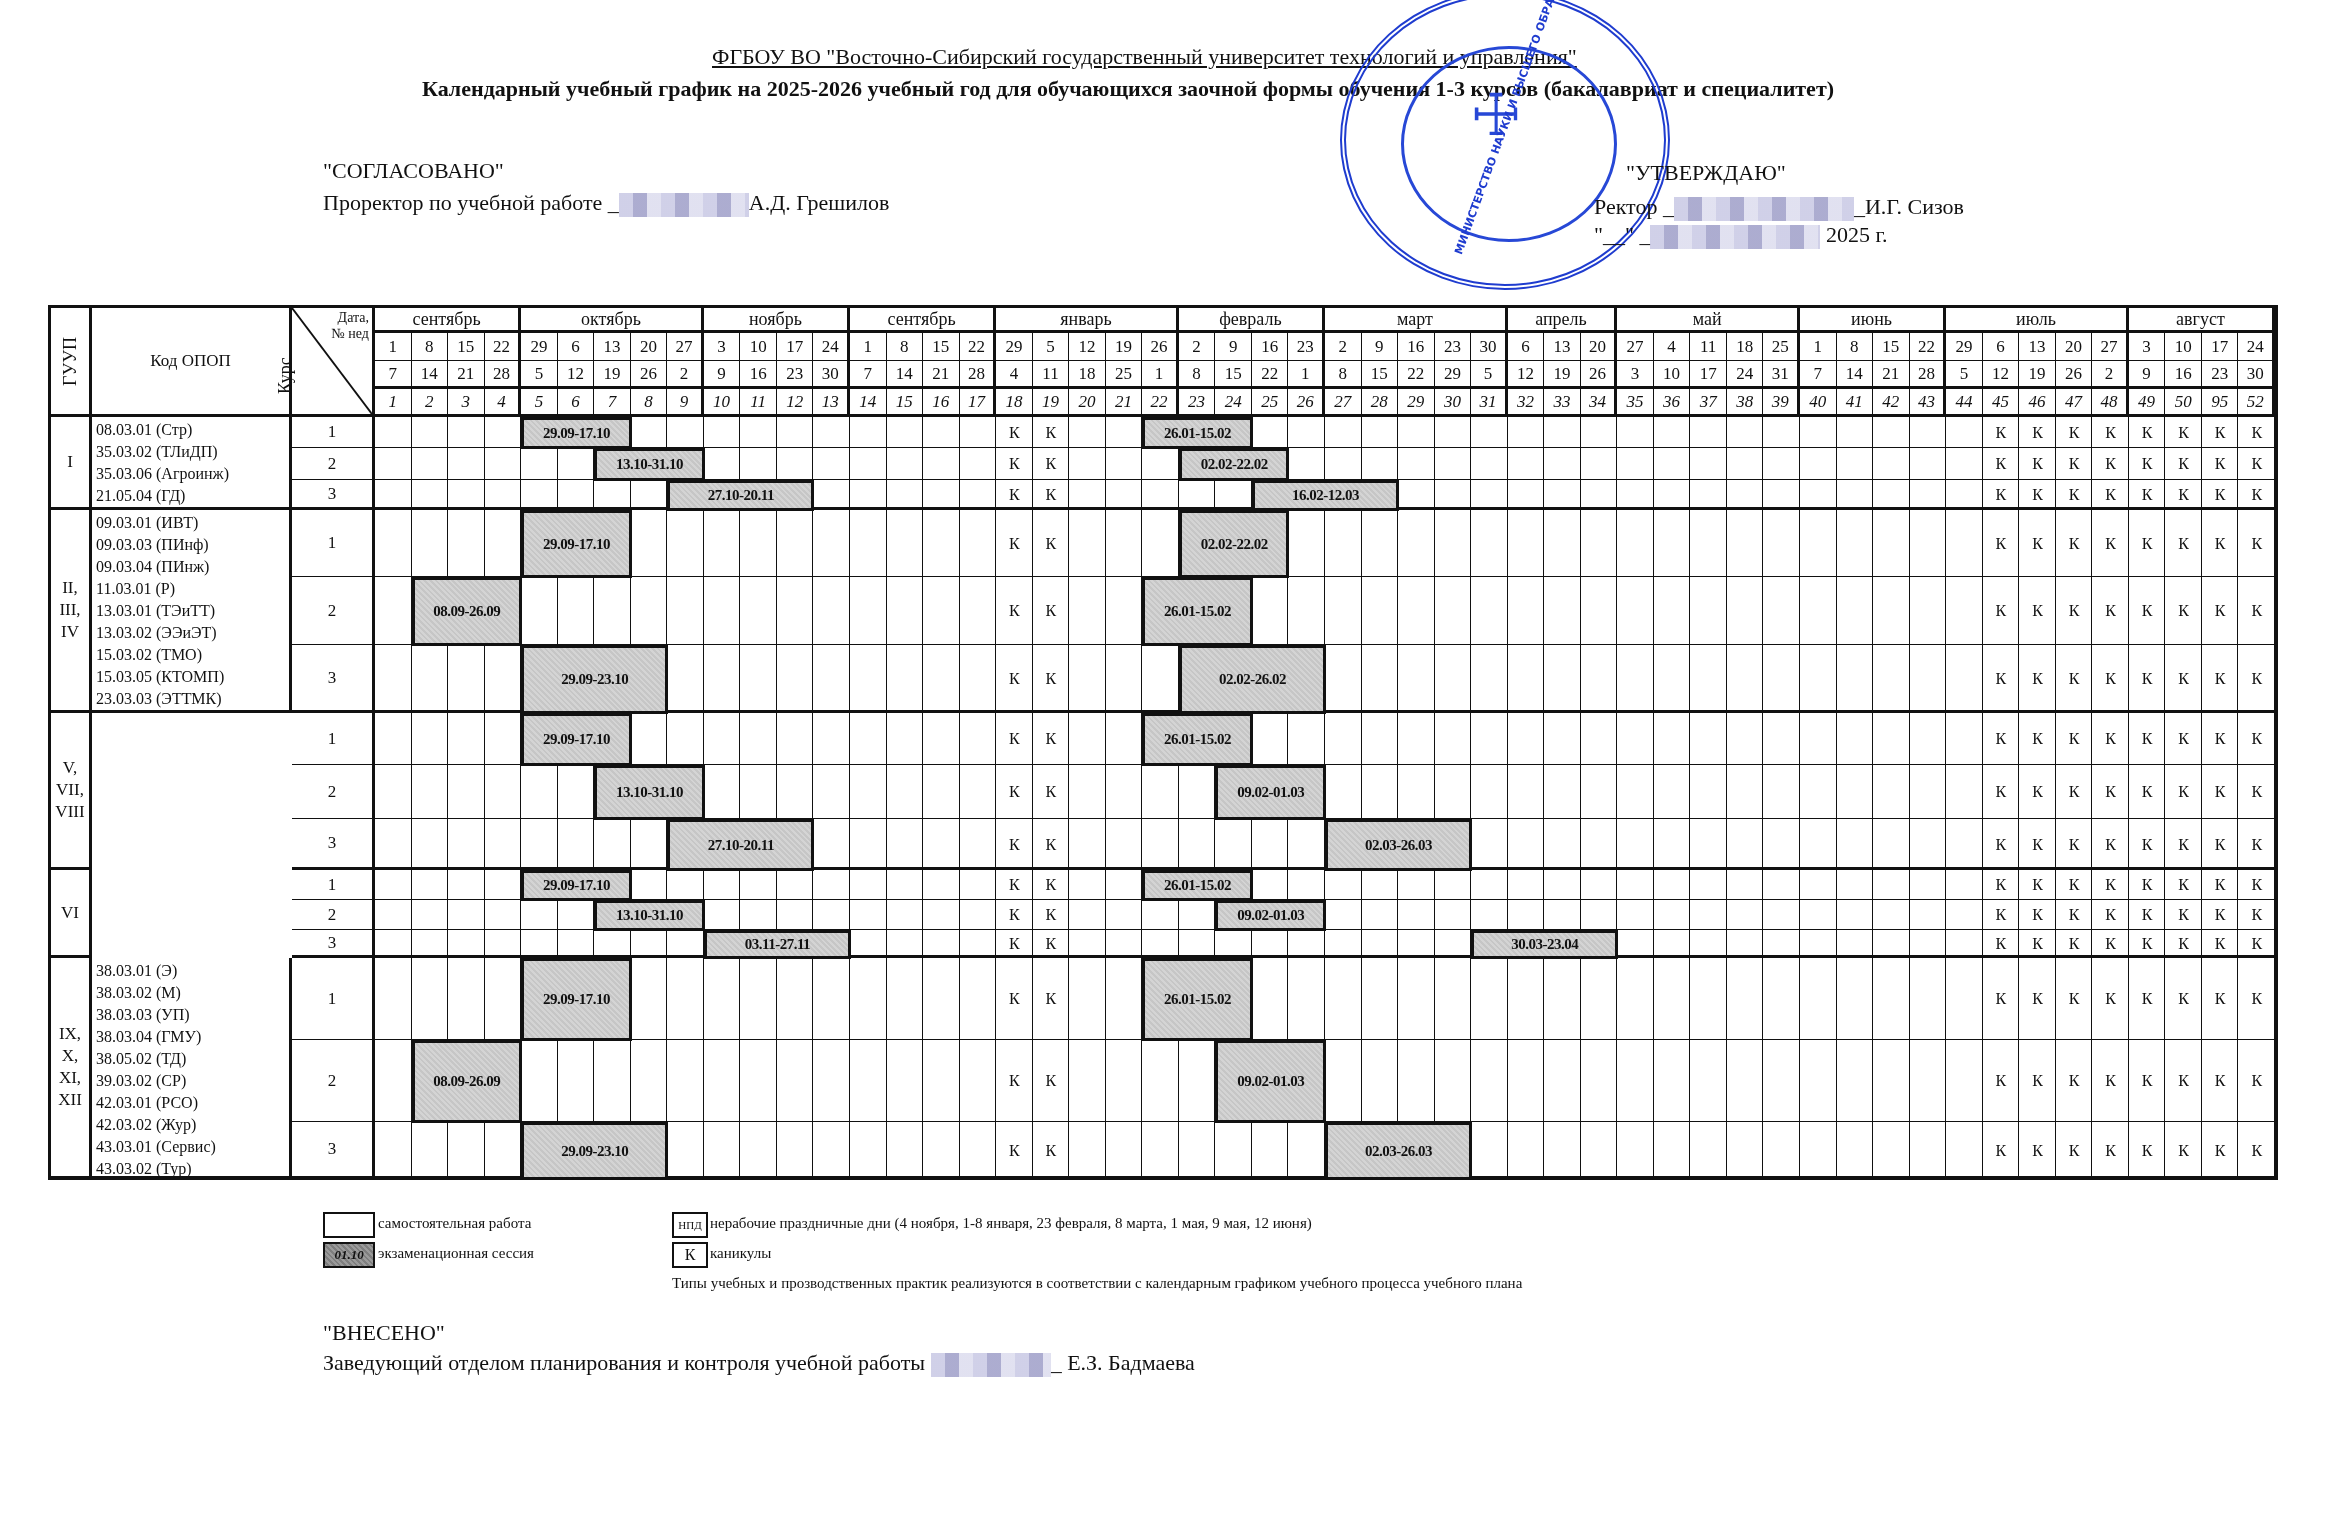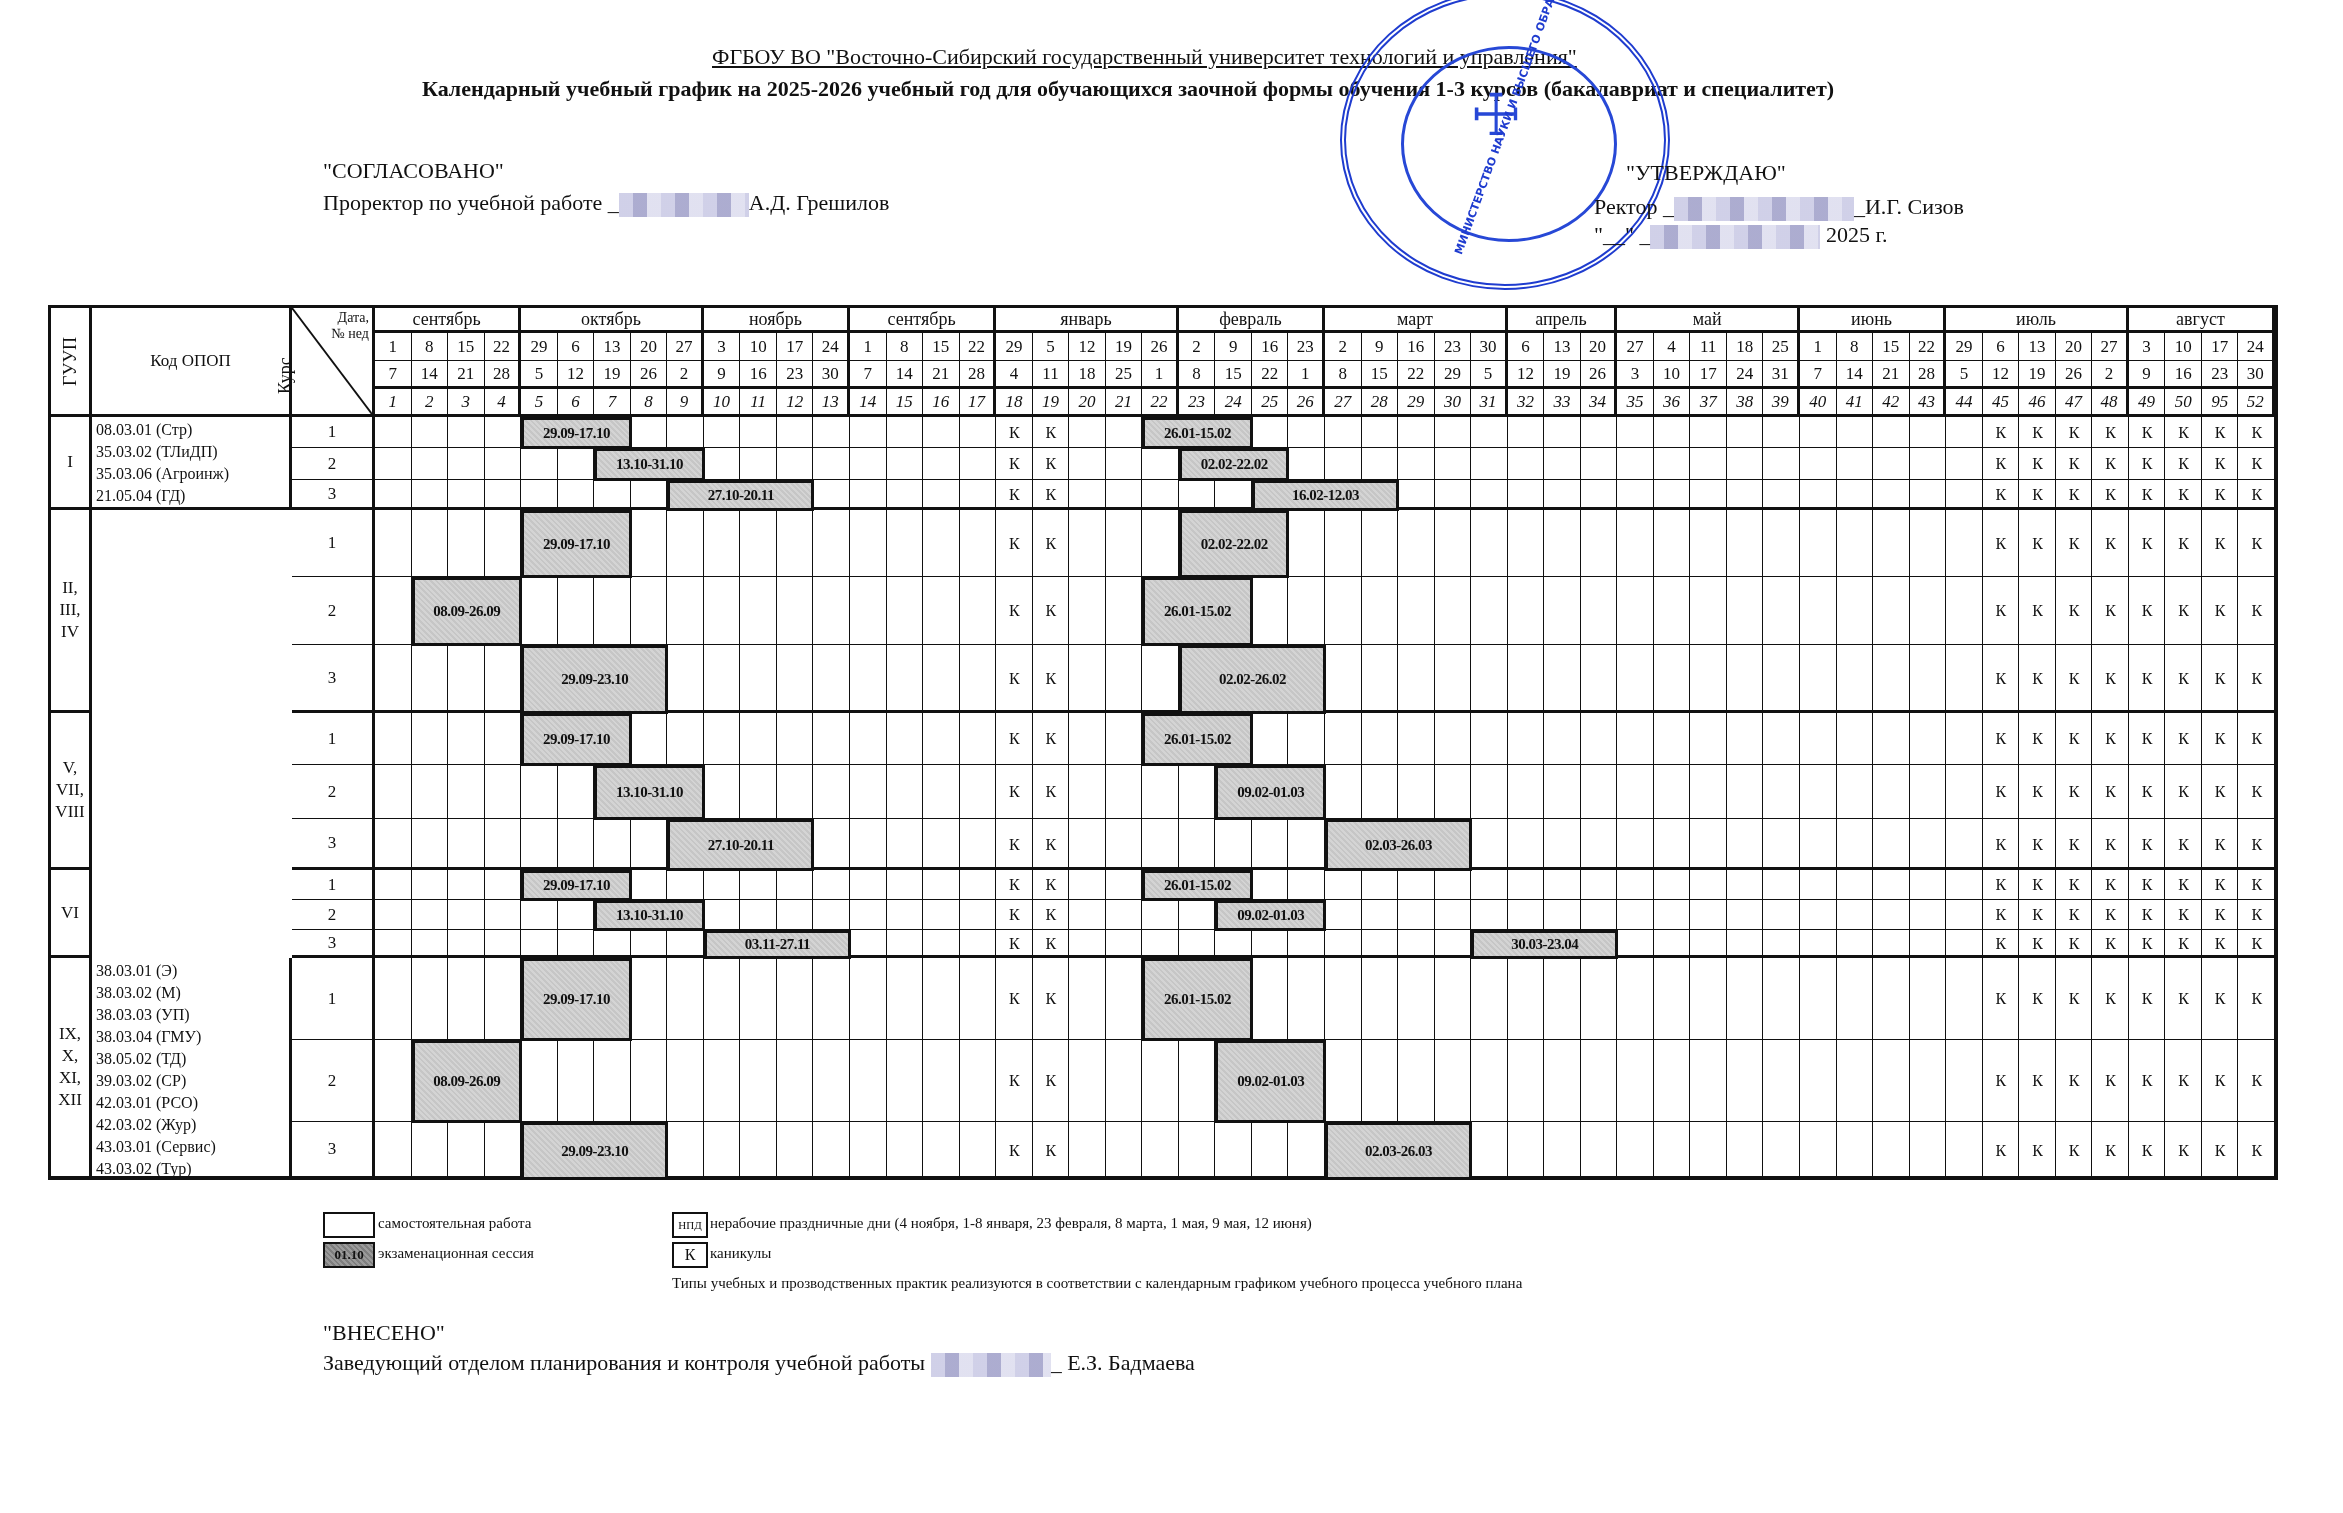--- a/index.html
+++ b/index.html
@@ -450,20 +450,31 @@
     <div class="kcell" style="left: 2077.85px; top: 172px; width: 36.5385px; height: 30px;">К</div>
     <div class="kcell" style="left: 2114.38px; top: 172px; width: 36.5385px; height: 30px;">К</div>
     <div class="kcell" style="left: 2150.92px; top: 172px; width: 36.5385px; height: 30px;">К</div>
     <div class="kcell" style="left: 2187.46px; top: 172px; width: 36.5385px; height: 30px;">К</div>
     <div class="exam" style="left: 616.308px; top: 172px; width: 147.154px; height: 31px;">27.10-20.11</div>
     <div class="exam" style="left: 1200.92px; top: 172px; width: 147.154px; height: 31px;">16.02-12.03</div>
     <div class="cell thick-r thick-b gnum" style="left: 0px; top: 202px; width: 41px; height: 203px;">
       <span style="white-space: pre-line;">II,
 III,
 IV</span>
+    </div>
+    <div class="cell thick-r thick-b codes" style="left: 41px; top: 202px; width: 200px; height: 203px;">
+      <div>09.03.01 (ИВТ)</div>
+      <div>09.03.03 (ПИнф)</div>
+      <div>09.03.04 (ПИнж)</div>
+      <div>11.03.01 (Р)</div>
+      <div>13.03.01 (ТЭиТТ)</div>
+      <div>13.03.02 (ЭЭиЭТ)</div>
+      <div>15.03.02 (ТМО)</div>
+      <div>15.03.05 (КТОМП)</div>
+      <div>23.03.03 (ЭТТМК)</div>
     </div>
     <div class="cell thick-r" style="left: 241px; top: 202px; width: 83px; height: 67px;">1</div>
     <div class="cell" style="left: 324px; top: 202px; width: 36.5385px; height: 67px;"></div>
     <div class="cell" style="left: 360.538px; top: 202px; width: 36.5385px; height: 67px;"></div>
     <div class="cell" style="left: 397.077px; top: 202px; width: 36.5385px; height: 67px;"></div>
     <div class="cell" style="left: 433.615px; top: 202px; width: 36.5385px; height: 67px;"></div>
     <div class="cell" style="left: 470.154px; top: 202px; width: 36.5385px; height: 67px;"></div>
     <div class="cell" style="left: 506.692px; top: 202px; width: 36.5385px; height: 67px;"></div>
     <div class="cell" style="left: 543.231px; top: 202px; width: 36.5385px; height: 67px;"></div>
     <div class="cell" style="left: 579.769px; top: 202px; width: 36.5385px; height: 67px;"></div>
@@ -1261,21 +1272,21 @@
     <div class="kcell" style="left: 2077.85px; top: 814px; width: 36.5385px; height: 57px;">К</div>
     <div class="kcell" style="left: 2114.38px; top: 814px; width: 36.5385px; height: 57px;">К</div>
     <div class="kcell" style="left: 2150.92px; top: 814px; width: 36.5385px; height: 57px;">К</div>
     <div class="kcell" style="left: 2187.46px; top: 814px; width: 36.5385px; height: 57px;">К</div>
     <div class="exam" style="left: 470.154px; top: 814px; width: 147.154px; height: 58px;">29.09-23.10</div>
     <div class="exam" style="left: 1274px; top: 814px; width: 147.154px; height: 58px;">02.03-26.03</div>
   </div>
 
 <div class="lg-box" style="left:323px;top:1212px;"></div>
 <div class="lg-text" style="left:378px;top:1215px;">самостоятельная работа</div>
-<div class="lg-box" style="left:323px;top:1242px;font-weight:bold;background:repeating-linear-gradient(45deg,#9a9a9a 0 2px,#7e7e7e 2px 4px);">01.10</div>
+<div class="lg-box" style="left:323px;top:1242px;font-weight:bold;background:repeating-linear-gradient(45deg,#9a9a9a 0 2px,#7e7e7e 2px 4px);font-style:italic;">01.10</div>
 <div class="lg-text" style="left:378px;top:1245px;">экзаменационная сессия</div>
 <div class="lg-box" style="left:672px;top:1212px;width:36px;font-size:11px;">НПД</div>
 <div class="lg-text" style="left:710px;top:1215px;">нерабочие праздничные дни (4 ноября, 1-8 января, 23 февраля, 8 марта, 1 мая, 9 мая, 12 июня)</div>
 <div class="lg-box" style="left:672px;top:1242px;width:36px;font-size:16px;">К</div>
 <div class="lg-text" style="left:710px;top:1245px;">каникулы</div>
 <div class="lg-text" style="left:672px;top:1275px;">Типы учебных и прозводственных практик реализуются в соответствии с календарным графиком учебного процесса учебного плана</div>
 
 <div class="abs footer-h">"ВНЕСЕНО"</div>
 <div class="abs footer-l">
   <span>Заведующий отделом планирования и контроля учебной работы</span> <span class="blur" style="width:120px"></span><span>_ Е.З. Бадмаева</span>

